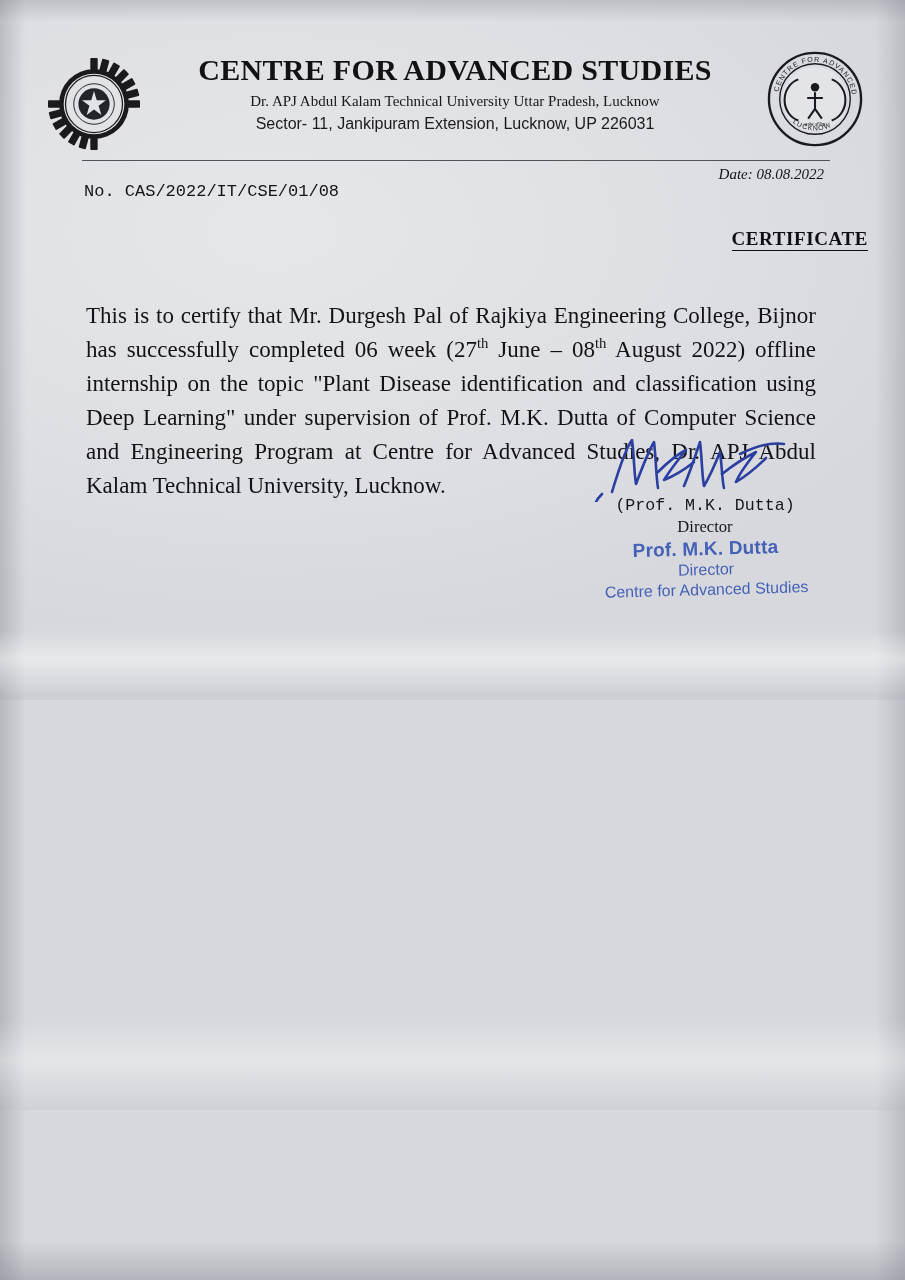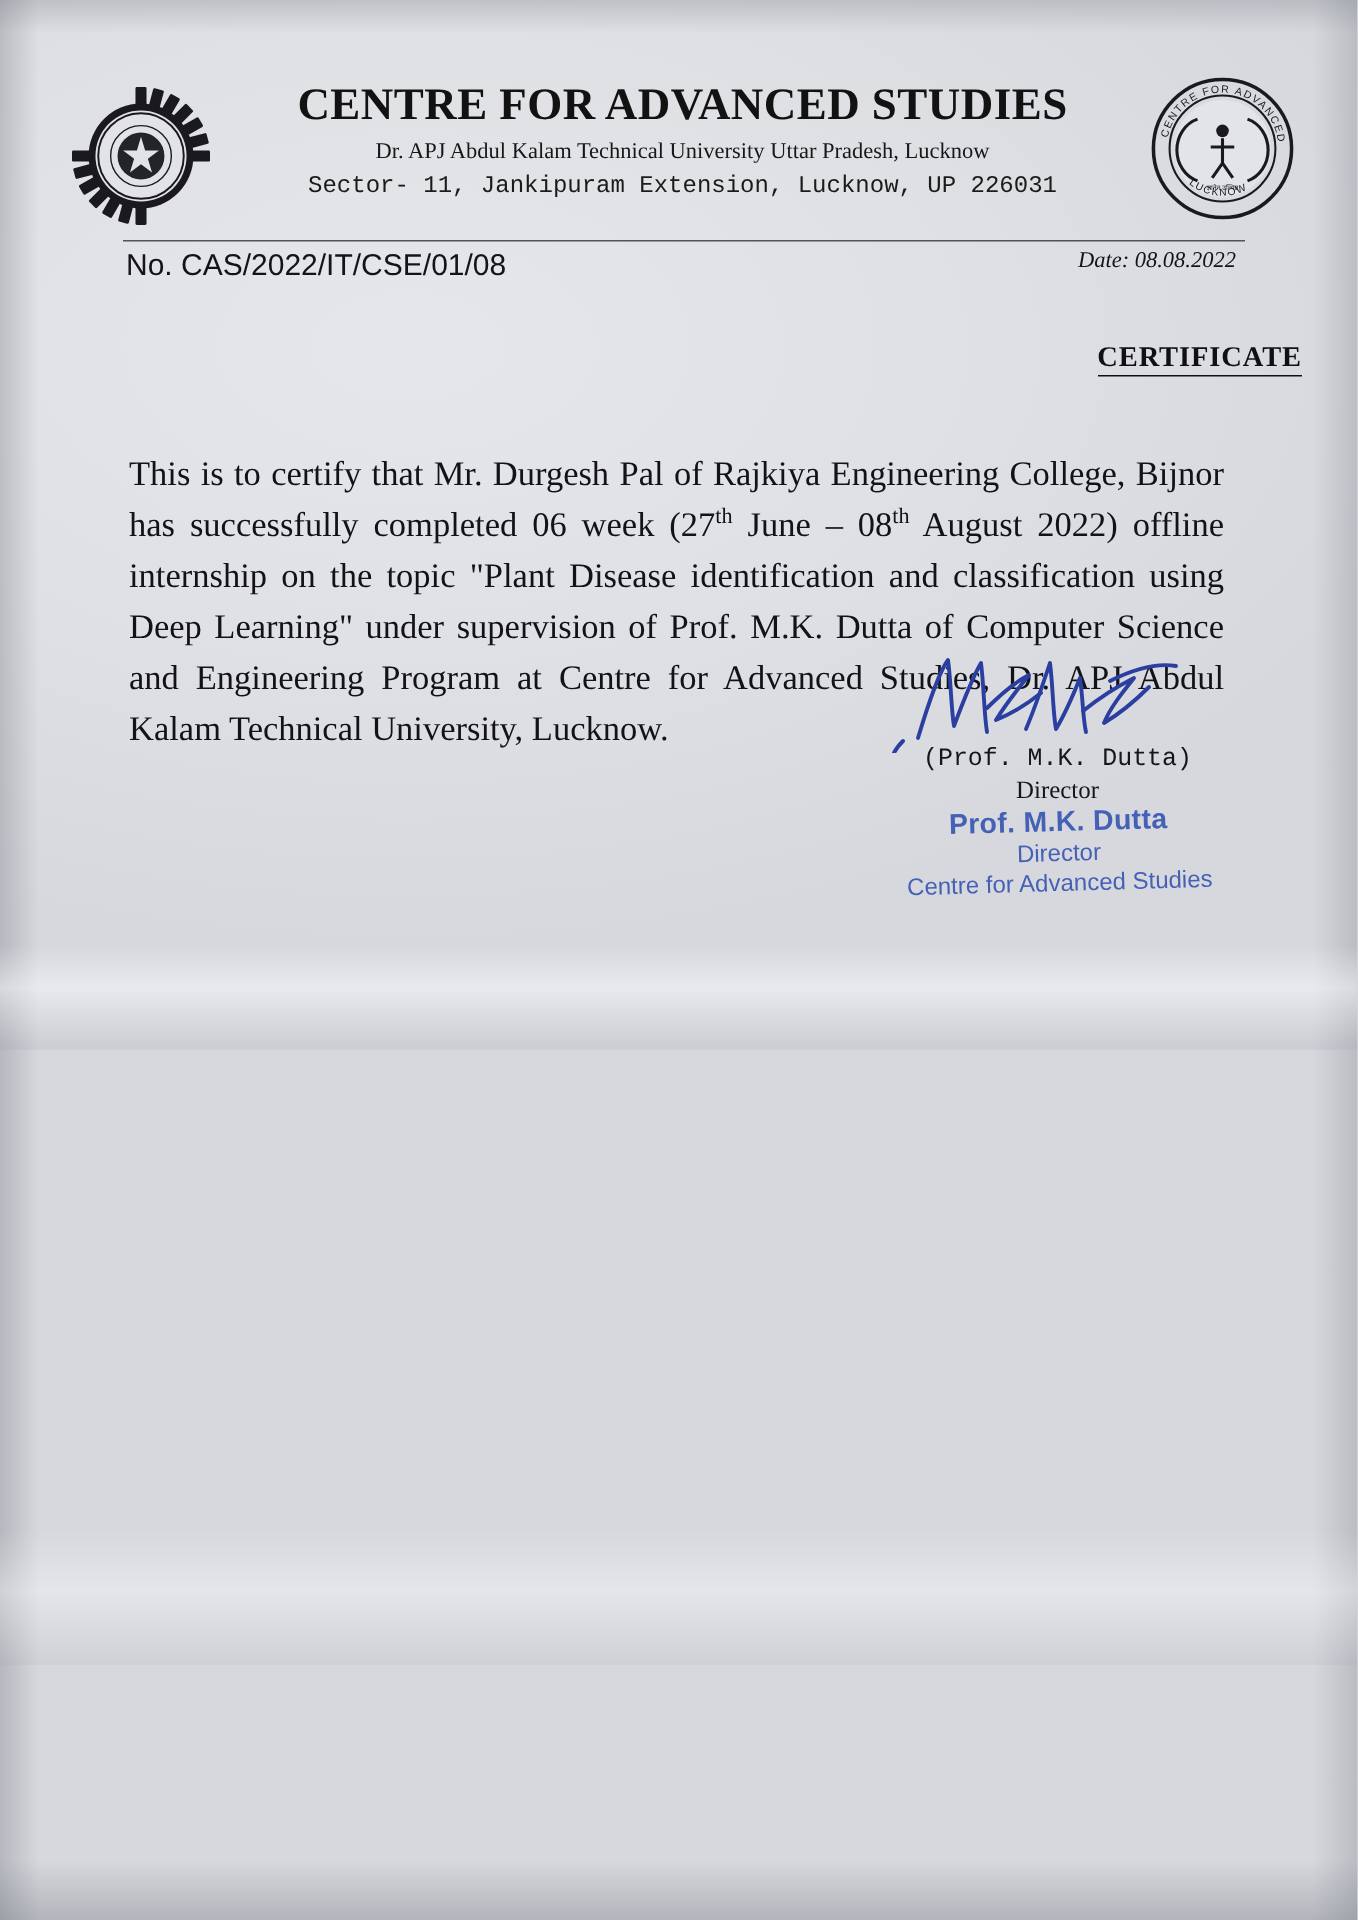--- a/index.html
+++ b/index.html
@@ -93,21 +93,21 @@
     white-space: nowrap;
   }
   .org-sub1 {
     font-family: "Liberation Serif", serif;
     font-size: 15px;
     color: #17171a;
     margin-top: 7px;
     white-space: nowrap;
   }
   .org-sub2 {
-    font-family: Liberation Mono, monospace;
+    font-family: Liberation Sans, sans-serif;
     font-size: 16px;
     color: #1b1b1e;
     margin-top: 5px;
     white-space: nowrap;
   }
 
   .hr-rule {
     position: absolute;
     left: 82px;
     top: 160px;
@@ -121,24 +121,24 @@
   .ref-line {
     position: absolute;
     left: 84px;
     top: 166px;
     width: 748px;
     height: 24px;
   }
   .ref-no {
     position: absolute;
     left: 0;
-    top: 0;
-    font-size: 20px;
+    top: 16px;
+    font-size: 17px;
     color: #141418;
-    font-family: Liberation Sans, sans-serif;
+    font-family: Liberation Mono, monospace;
   }
   .ref-date {
     position: absolute;
     right: 8px;
     top: 0;
     font-size: 15px;
     color: #141418;
     font-family: "Liberation Serif", serif;
     font-style: italic;
   }

